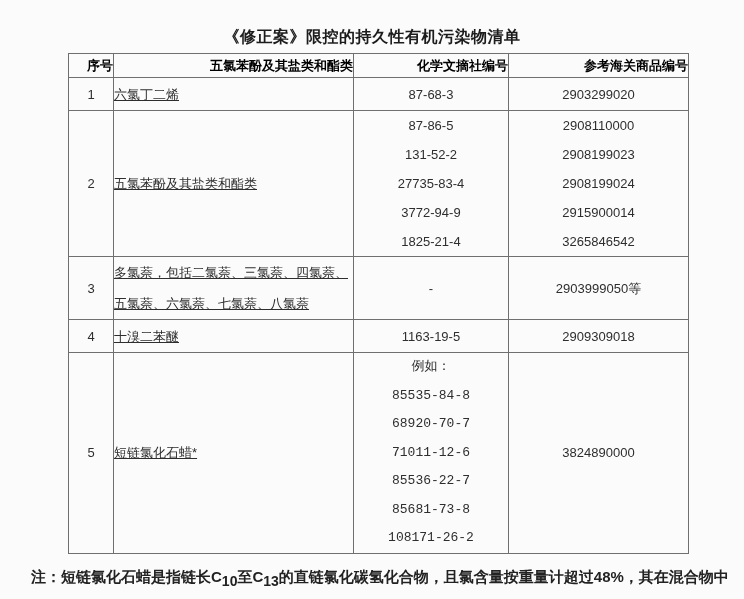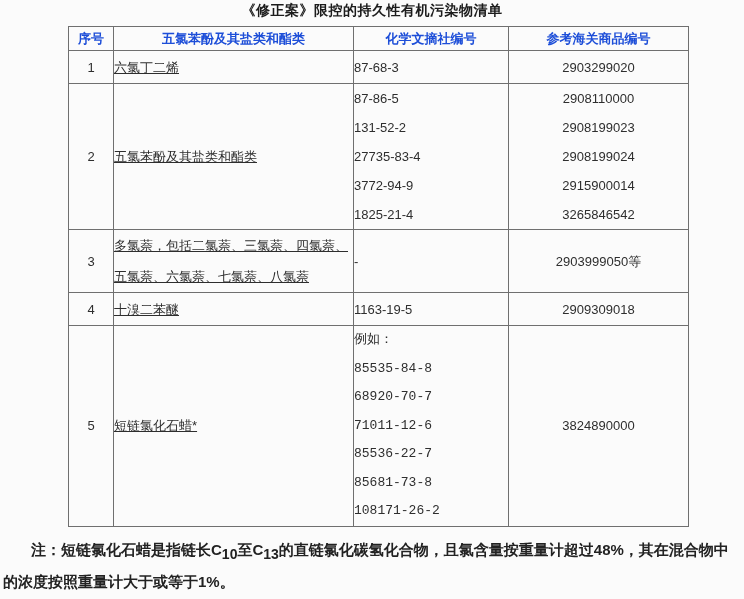--- a/index.html
+++ b/index.html
@@ -6,57 +6,57 @@
     margin: 0;
     padding: 0;
     width: 744px;
     height: 599px;
     background: #fbfbfb;
     font-family: "Liberation Sans", "DejaVu Sans", sans-serif;
     color: #2e2e2e;
     overflow: hidden;
   }
   .title {
-    padding-top: 1px;
+    padding-top: 28px;
     height: 18px;
     line-height: 18px;
     text-align: center;
-    font-size: 14px;
+    font-size: 16px;
     font-weight: bold;
     color: #1c1c1c;
     letter-spacing: 0.5px;
   }
   table.pops {
     border-collapse: collapse;
     table-layout: fixed;
     margin: 7px 0 0 68px;
     width: 620px;
     font-size: 13px;
   }
   table.pops th, table.pops td {
     border: 1px solid #6f6f6f;
     padding: 0;
     vertical-align: middle;
     overflow: hidden;
   }
   table.pops th {
     font-weight: bold;
-    text-align: center;
+    text-align: right;
     font-size: 13px;
-    color: #1d4ed8;
+    color: #000000;
   }
   tr.hrow { height: 24px; }
   tr.r1  { height: 33px; }
   tr.r2  { height: 145px; }
   tr.r3  { height: 62px; }
   tr.r4  { height: 33px; }
   tr.r5  { height: 200px; }
   td.cno { text-align: center; }
   td.cname { padding-left: 15px; padding-right: 8px; line-height: 31px; text-decoration: underline; }
-  td.ccas  { padding-left: 12px; }
+  td.ccas  { padding-left: 12px; text-align: center; }
   td.chs   { padding-left: 11px; text-align: center; }
   .cl  { line-height: 29px; height: 29px; white-space: nowrap; }
   .cl7 { line-height: 28.5px; height: 28.5px; white-space: nowrap; font-family: Liberation Mono, monospace; }
   .note {
     margin: 7px 2px 0 3px;
     width: 738px;
     font-size: 15px;
     font-weight: 600;
     line-height: 31px;
     text-indent: 28px;

